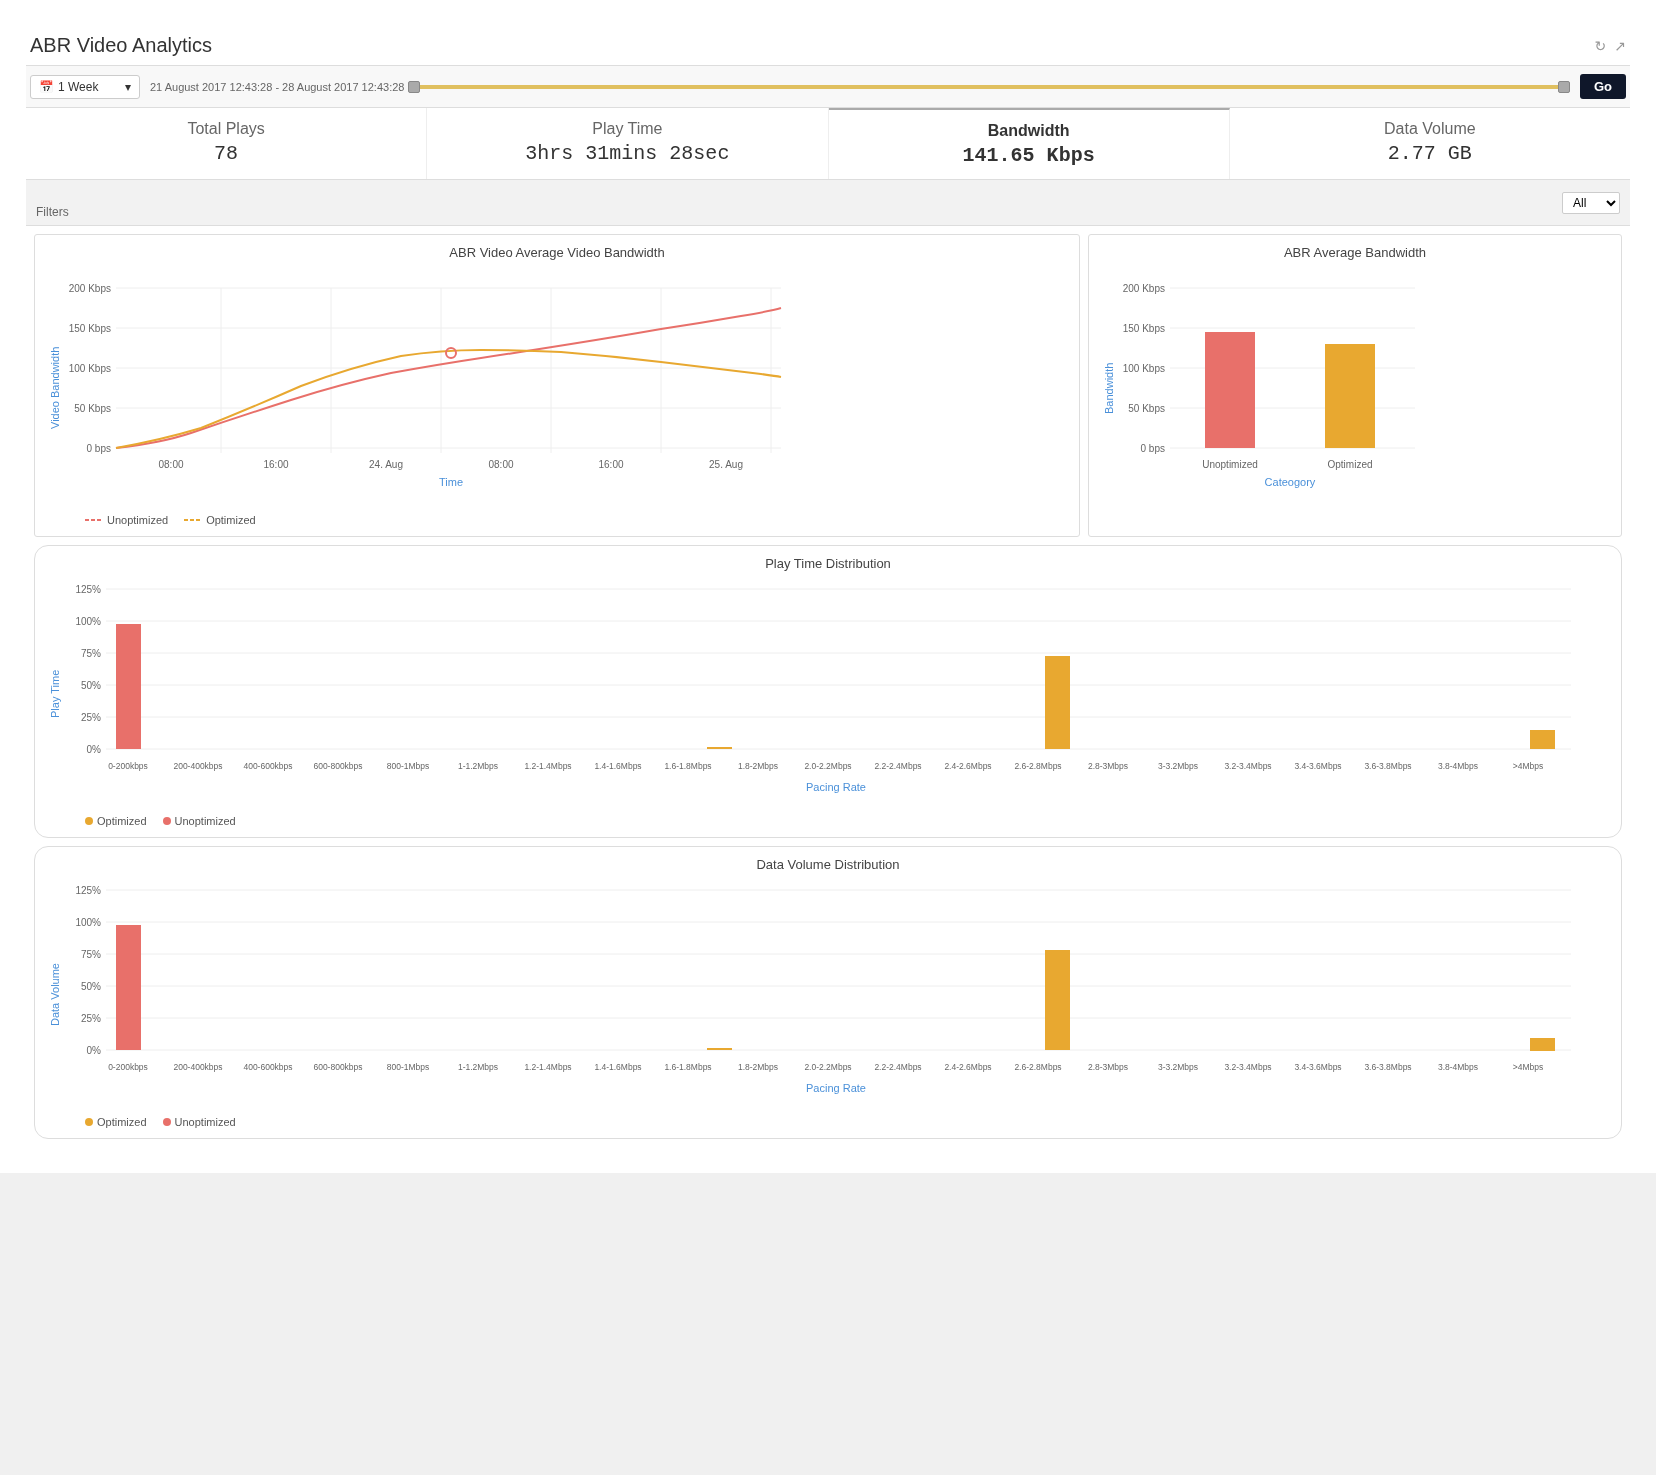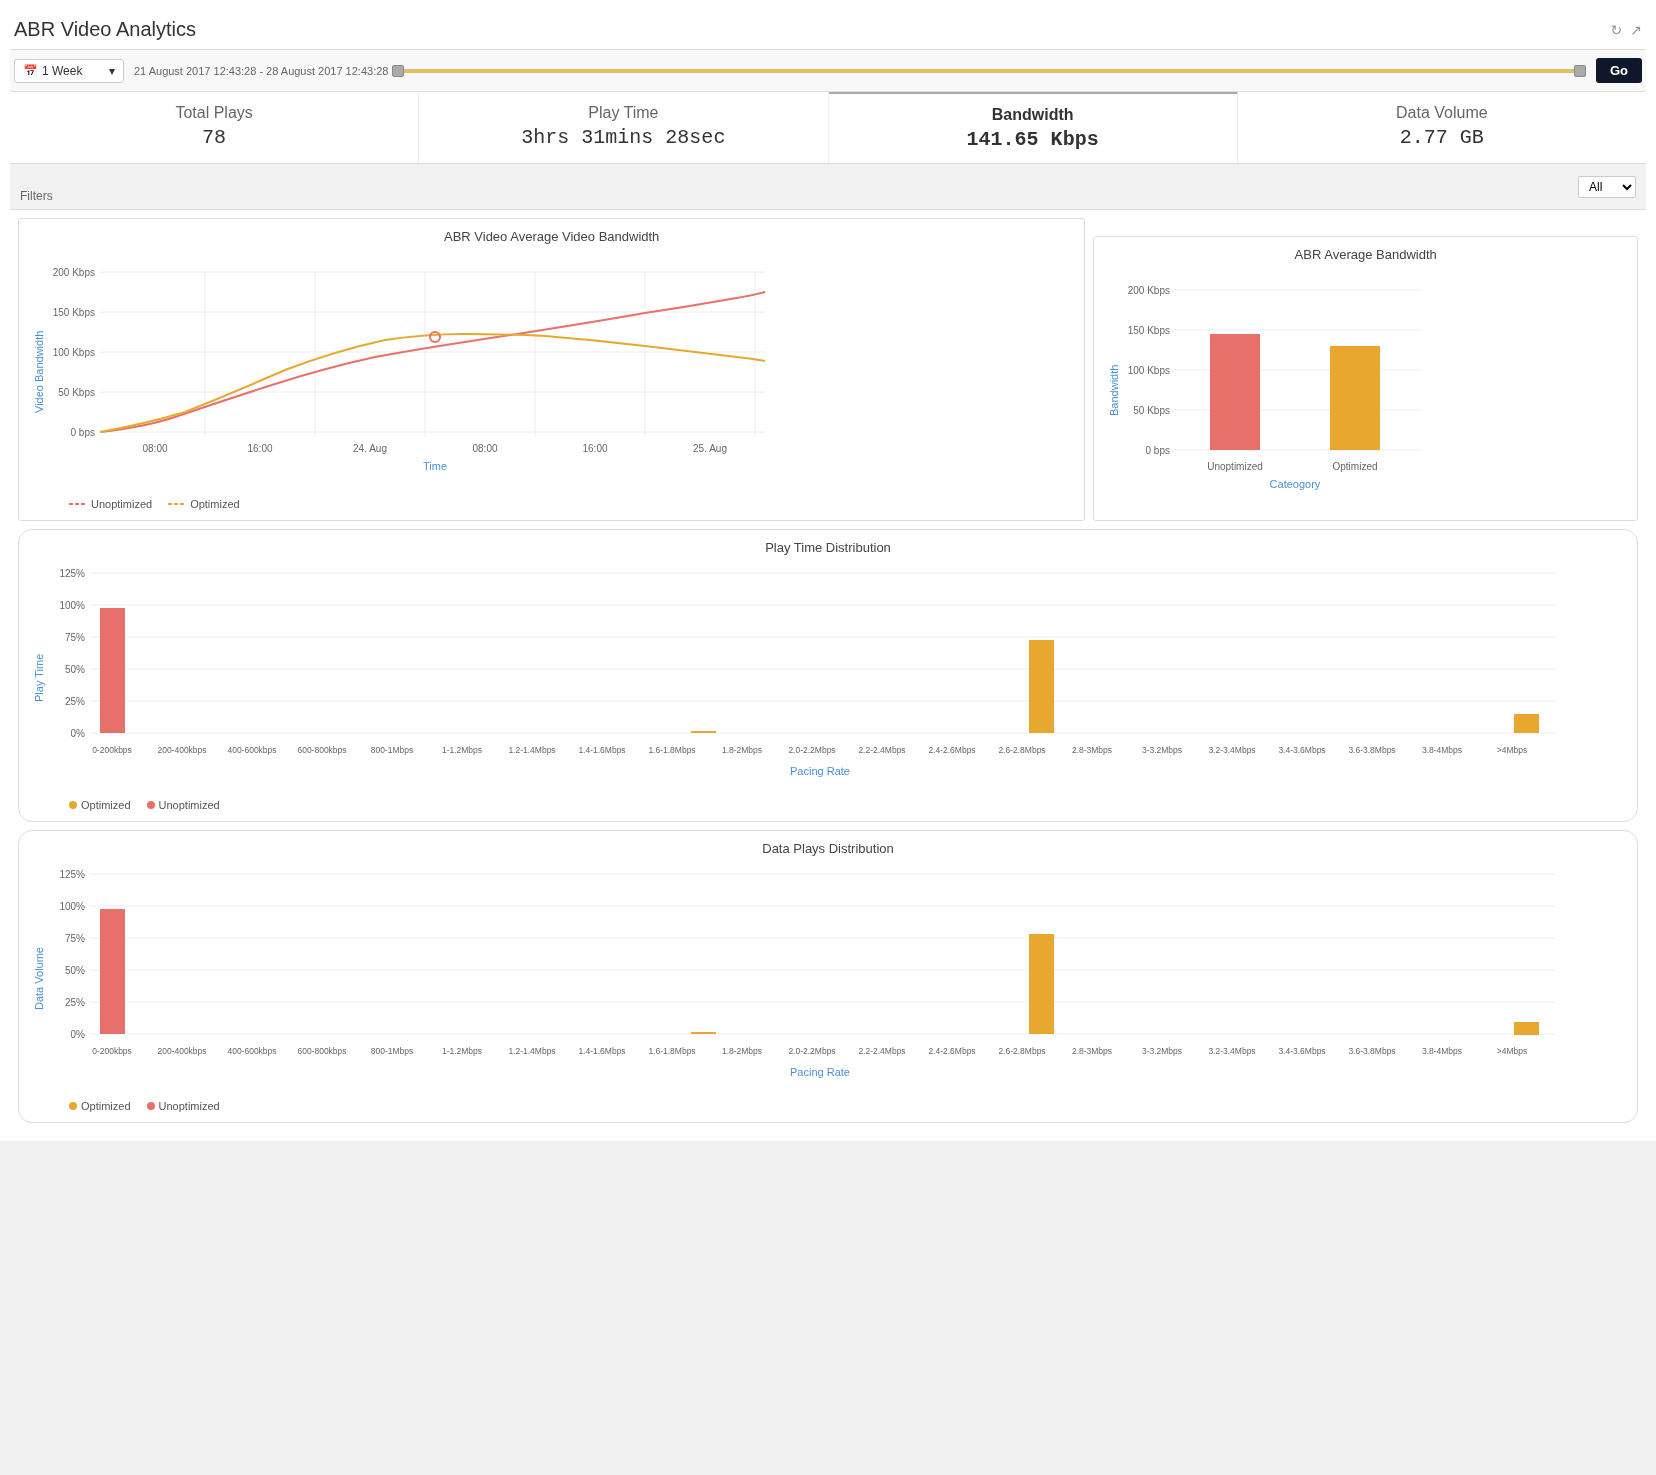--- a/index.html
+++ b/index.html
@@ -1,18 +1,18 @@
 <!DOCTYPE html>
 <html><head>
   <meta charset="utf-8">
   <style>
     * { box-sizing: border-box; margin: 0; padding: 0; }
     body { font-family: Arial, sans-serif; background: #f0f0f0; color: #333; font-size: 13px; }
     
-    .page-wrapper { background: #fff; max-width: 1656px; margin: 0 auto; padding: 10px; }
+    .page-wrapper { background: #fff; max-width: 1656px; margin: 0 auto; padding: 26px; }
     
     
     .page-header { display: flex; align-items: center; justify-content: space-between; padding: 8px 4px 8px 4px; border-bottom: 1px solid #ddd; }
     .page-title { font-size: 20px; font-weight: normal; color: #333; }
     .header-icons { display: flex; gap: 8px; }
     .header-icon { color: #999; font-size: 14px; cursor: pointer; }
     
     
     .controls-row { display: flex; align-items: center; gap: 10px; padding: 8px 4px; background: #f8f8f8; border-bottom: 1px solid #ddd; }
     .week-select { display: flex; align-items: center; gap: 4px; border: 1px solid #ccc; background: #fff; padding: 4px 8px; border-radius: 3px; font-size: 12px; min-width: 110px; cursor: pointer; }
@@ -35,21 +35,21 @@
     
     
     .filters-row { display: flex; align-items: center; justify-content: space-between; padding: 6px 10px; background: #f2f2f2; border-bottom: 1px solid #ddd; }
     .filters-label { font-size: 12px; color: #666; margin-top: 19px; }
     .filters-select { font-size: 12px; border: 1px solid #ccc; background: #fff; padding: 2px 16px 2px 6px; border-radius: 2px; cursor: pointer; appearance: auto; }
     
     
     .main-content { padding: 8px; }
     
     
-    .charts-row-1 { display: flex; gap: 8px; margin-bottom: 8px; align-items: flex-end; }
+    .charts-row-1 { display: flex; gap: 8px; margin-bottom: 8px; }
     .chart-panel { background: #fff; border: 1px solid #ddd; border-radius: 3px; padding: 10px; }
     .chart-panel.large { flex: 2; }
     .chart-panel.small { flex: 1; }
     .chart-panel.full { flex: 1; border-radius: 14px; }
     
     .chart-title { text-align: center; font-size: 13px; color: #444; margin-bottom: 8px; }
     
     svg text { font-family: Arial, sans-serif; }
     
     
@@ -267,21 +267,21 @@
           <span>Optimized</span>
         </div>
         <div class="legend-item">
           <div class="legend-dot" style="background:#e8706a;"></div>
           <span>Unoptimized</span>
         </div>
       </div>
     </div>
 
     <div class="chart-panel full">
-      <div class="chart-title">Data Plays Distribution</div>
+      <div class="chart-title">Data Volume Distribution</div>
       <div class="chart-wrapper">
         <div class="y-label-rotated">Data Volume</div>
         <svg width="1520" height="230">
 
           <line x1="45" y1="10" x2="1510" y2="10" stroke="#eee" stroke-width="1"></line>
           <line x1="45" y1="42" x2="1510" y2="42" stroke="#eee" stroke-width="1"></line>
           <line x1="45" y1="74" x2="1510" y2="74" stroke="#eee" stroke-width="1"></line>
           <line x1="45" y1="106" x2="1510" y2="106" stroke="#eee" stroke-width="1"></line>
           <line x1="45" y1="138" x2="1510" y2="138" stroke="#eee" stroke-width="1"></line>
           <line x1="45" y1="170" x2="1510" y2="170" stroke="#eee" stroke-width="1"></line>

